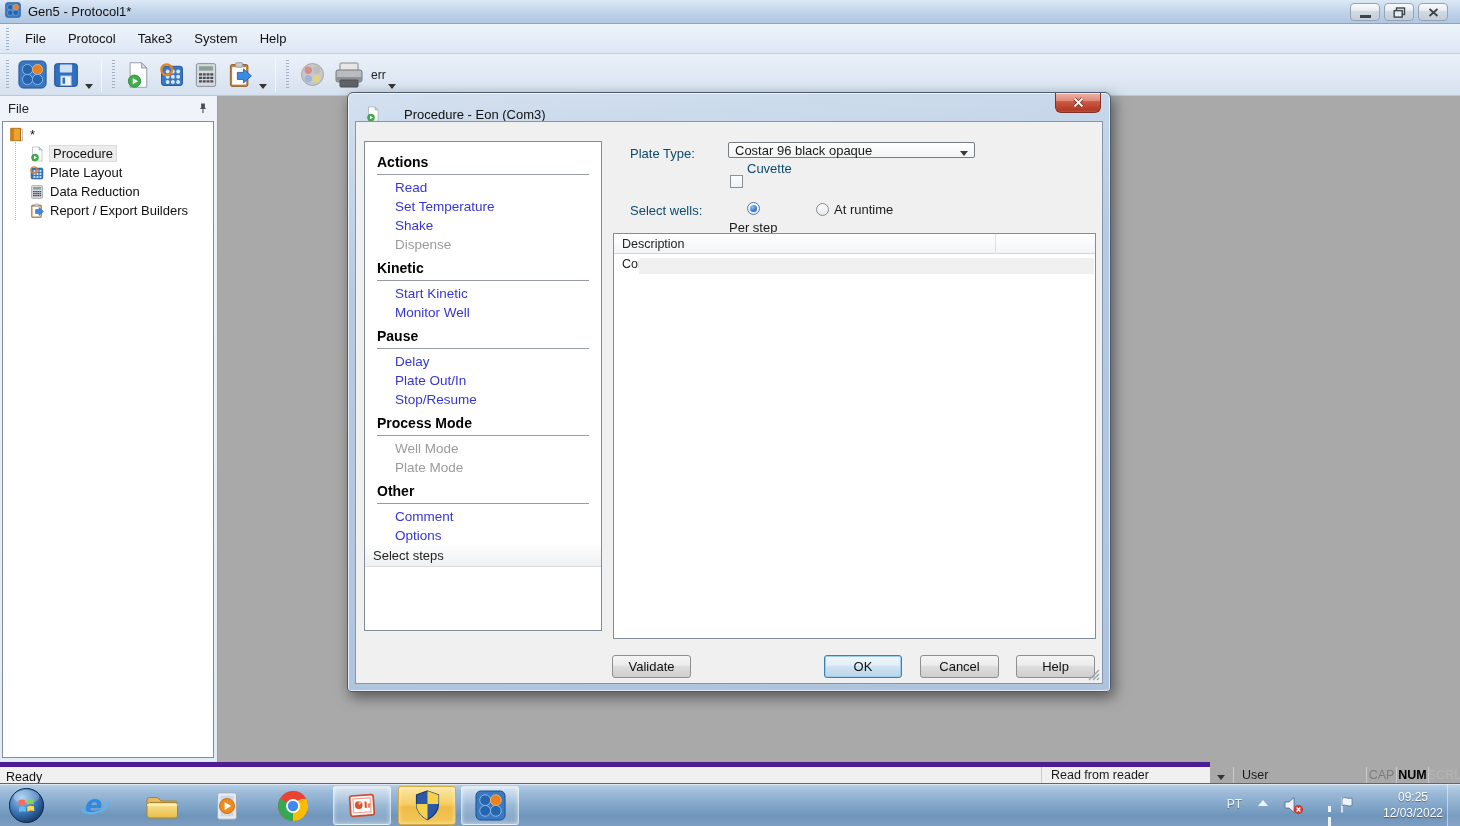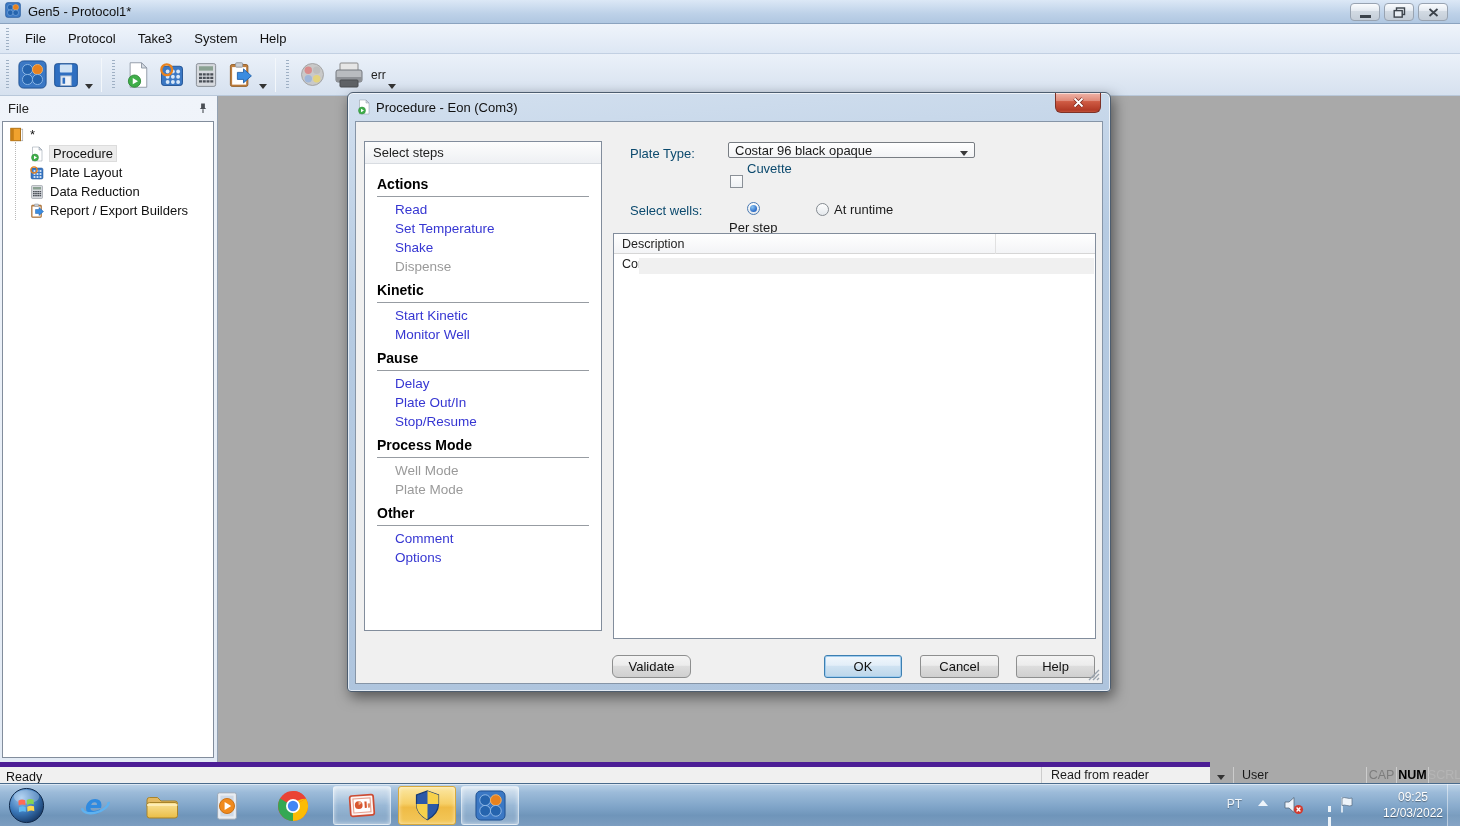--- a/index.html
+++ b/index.html
@@ -52,22 +52,22 @@
   .tree-vline { position:absolute; left:12px; top:20px; height:78px; width:0;
     border-left:1px dotted #b9b9b9; }
 
   #workspace { left:218px; top:96px; width:1242px; height:666px; background:#a9a9a9; }
 
   
   #dialog { left:347px; top:92px; width:764px; height:600px;
     background:linear-gradient(175deg,#d3e0ef,#b6cbe2 30%,#aec4dd);
     border:1px solid #4d5d6f; border-radius:6px 6px 4px 4px;
     box-shadow:3px 5px 14px rgba(0,0,0,.5), inset 0 0 0 1px rgba(255,255,255,.65); }
-  #dialog-titlebar { position:absolute; left:0; top:0; width:100%; height:28px;
-    display:flex; align-items:center; padding-left:8px; gap:4px; }
+  #dialog-titlebar { position:absolute; left:0; top:7px; width:100%; height:28px;
+    display:flex; align-items:center; padding-left:17px; gap:23px; }
   #dialog-title { font-size:13px; color:#101010; }
   #dialog-close { position:absolute; right:9px; top:0; width:46px; height:20px;
     background:linear-gradient(#f0b4a8,#e08b7a 40%,#cf5b44 45%,#b23a26 90%,#c0523c);
     border:1px solid #7e3227; border-top:none; border-radius:0 0 6px 6px;
     display:flex; align-items:center; justify-content:center;
     box-shadow:inset 0 1px 0 rgba(255,255,255,.55); }
   #dialog-body { position:absolute; left:7px; top:28px; right:7px; bottom:7px;
     background:#f0f0f0; border:1px solid #8695a7; }
 
   #select-steps { position:absolute; left:8px; top:19px; width:238px; height:490px;
@@ -381,21 +381,20 @@
   <div id="dialog-close">
     <svg width="13" height="11" viewBox="0 0 13 11">
         <path d="M2.5 1.5 L10.5 9.5 M10.5 1.5 L2.5 9.5" stroke="#7a241a" stroke-width="3.4"></path>
         <path d="M2.5 1.5 L10.5 9.5 M10.5 1.5 L2.5 9.5" stroke="#fff" stroke-width="1.9"></path>
       </svg>
   </div>
 
   <div id="dialog-body">
 
     <div id="select-steps">
-      <div id="select-steps-header">Select steps</div>
       <div id="steps-list">
         <div class="section-title">Actions</div>
         <div class="section-rule"></div>
         <div class="step-link">Read</div>
         <div class="step-link">Set Temperature</div>
         <div class="step-link">Shake</div>
         <div class="step-link disabled">Dispense</div>
         <div class="section-title">Kinetic</div>
         <div class="section-rule"></div>
         <div class="step-link">Start Kinetic</div>
@@ -407,20 +406,21 @@
         <div class="step-link">Stop/Resume</div>
         <div class="section-title">Process Mode</div>
         <div class="section-rule"></div>
         <div class="step-link disabled">Well Mode</div>
         <div class="step-link disabled">Plate Mode</div>
         <div class="section-title">Other</div>
         <div class="section-rule"></div>
         <div class="step-link">Comment</div>
         <div class="step-link">Options</div>
       </div>
+      <div id="select-steps-header">Select steps</div>
     </div>
 
     <div class="form-label" style="left:274px;top:24px;">Plate Type:</div>
     <div id="plate-combo">
       <span>Costar 96 black opaque</span>
       <div class="combo-arrow"></div>
     </div>
     <div class="checkbox" style="left:374px;top:53px;"></div>
     <div class="form-label" style="left:391px;top:39px;">Cuvette</div>
 
@@ -435,21 +435,21 @@
     </div>
 
     <div id="steps-table">
       <div id="table-header">
         <div class="th th-desc">Description</div>
         <div class="th th-com">Comments</div>
       </div>
       <div id="empty-row"></div>
     </div>
 
-    <div class="dlg-btn" style="left:256px;top:533px;width:79px;border-radius:6px;">Validate</div>
+    <div class="dlg-btn" style="left:256px;top:533px;width:79px;">Validate</div>
     <div class="dlg-btn default" style="left:468px;top:533px;width:78px;">OK</div>
     <div class="dlg-btn" style="left:564px;top:533px;width:79px;">Cancel</div>
     <div class="dlg-btn" style="left:660px;top:533px;width:79px;">Help</div>
 
     <svg id="resize-grip" width="13" height="13" viewBox="0 0 13 13">
         <path d="M12 2 L2 12 M12 6 L6 12 M12 10 L10 12" stroke="#9aa4ae" stroke-width="1.4"></path>
       </svg>
   </div>
 </div>
 

